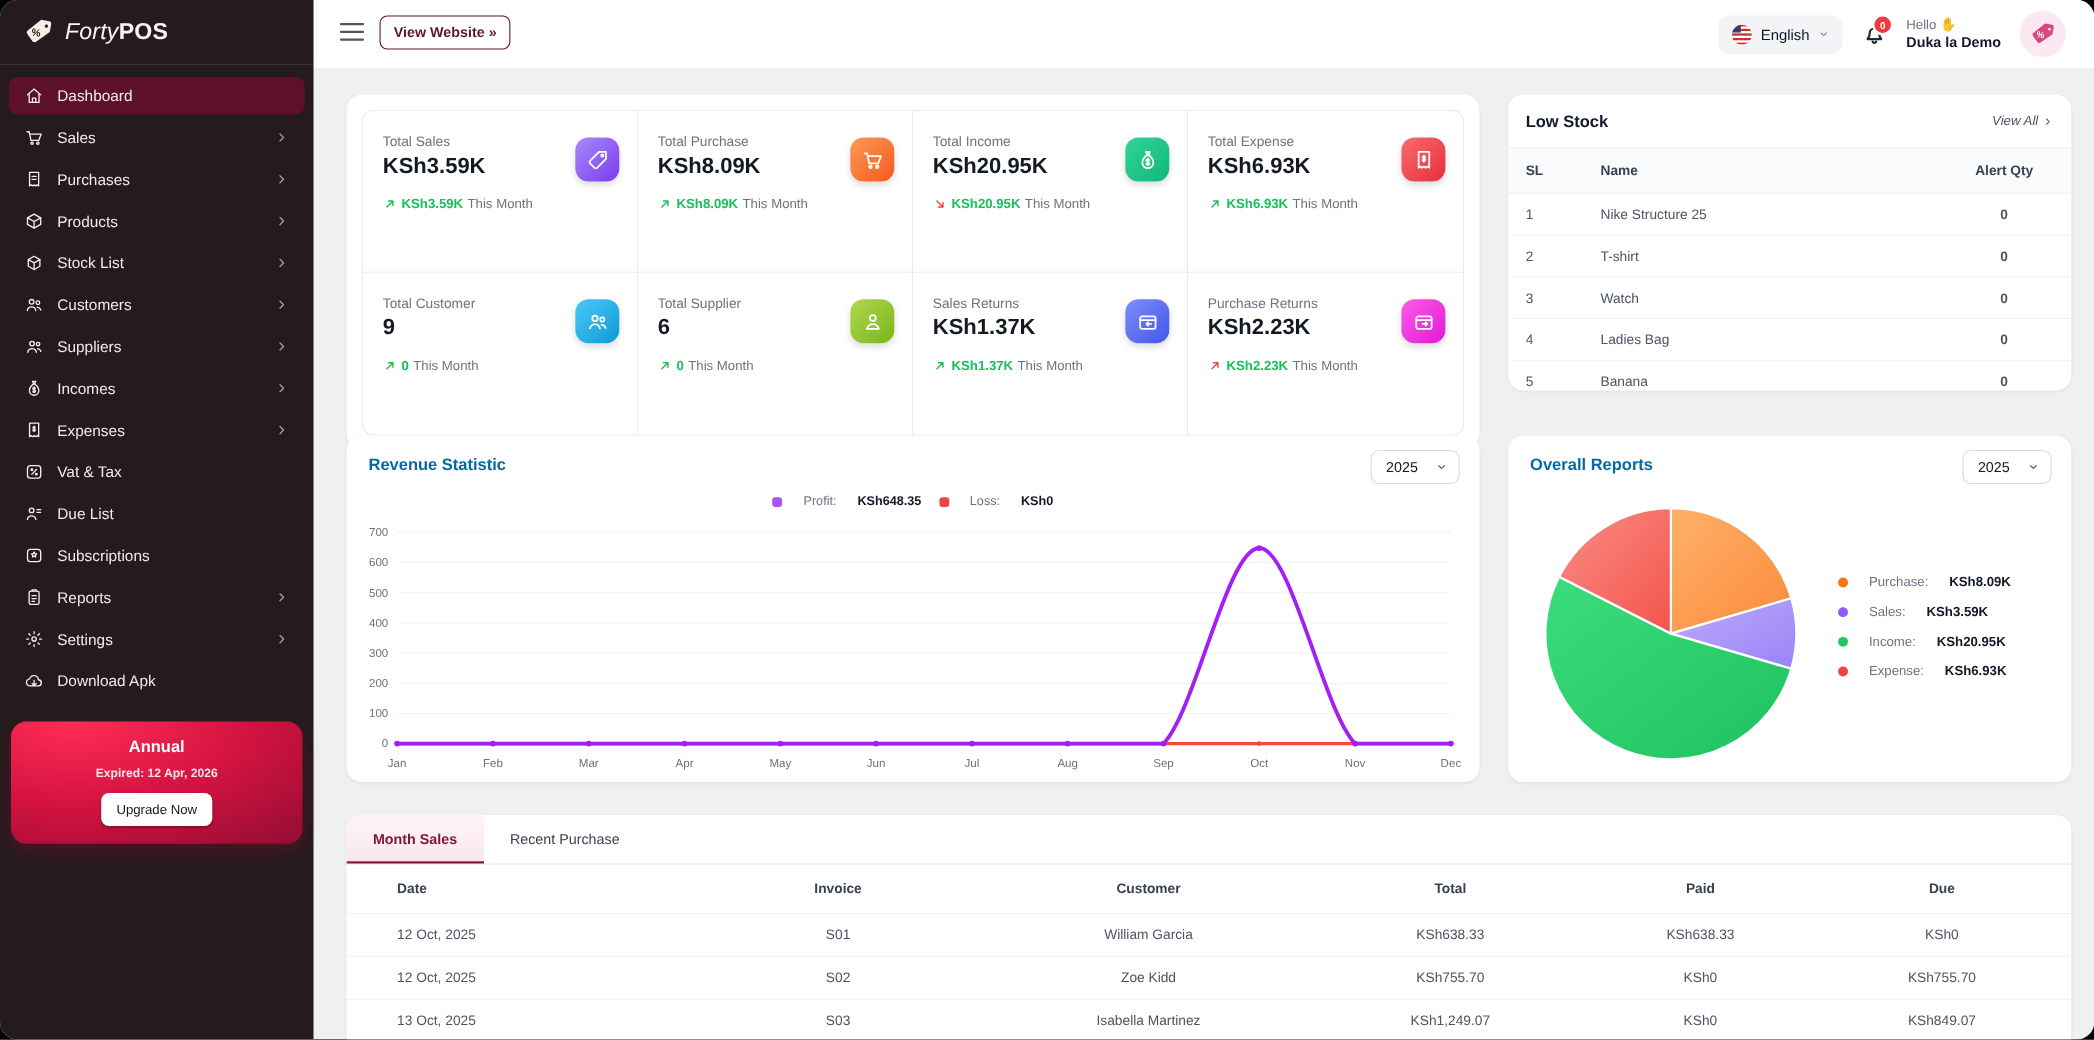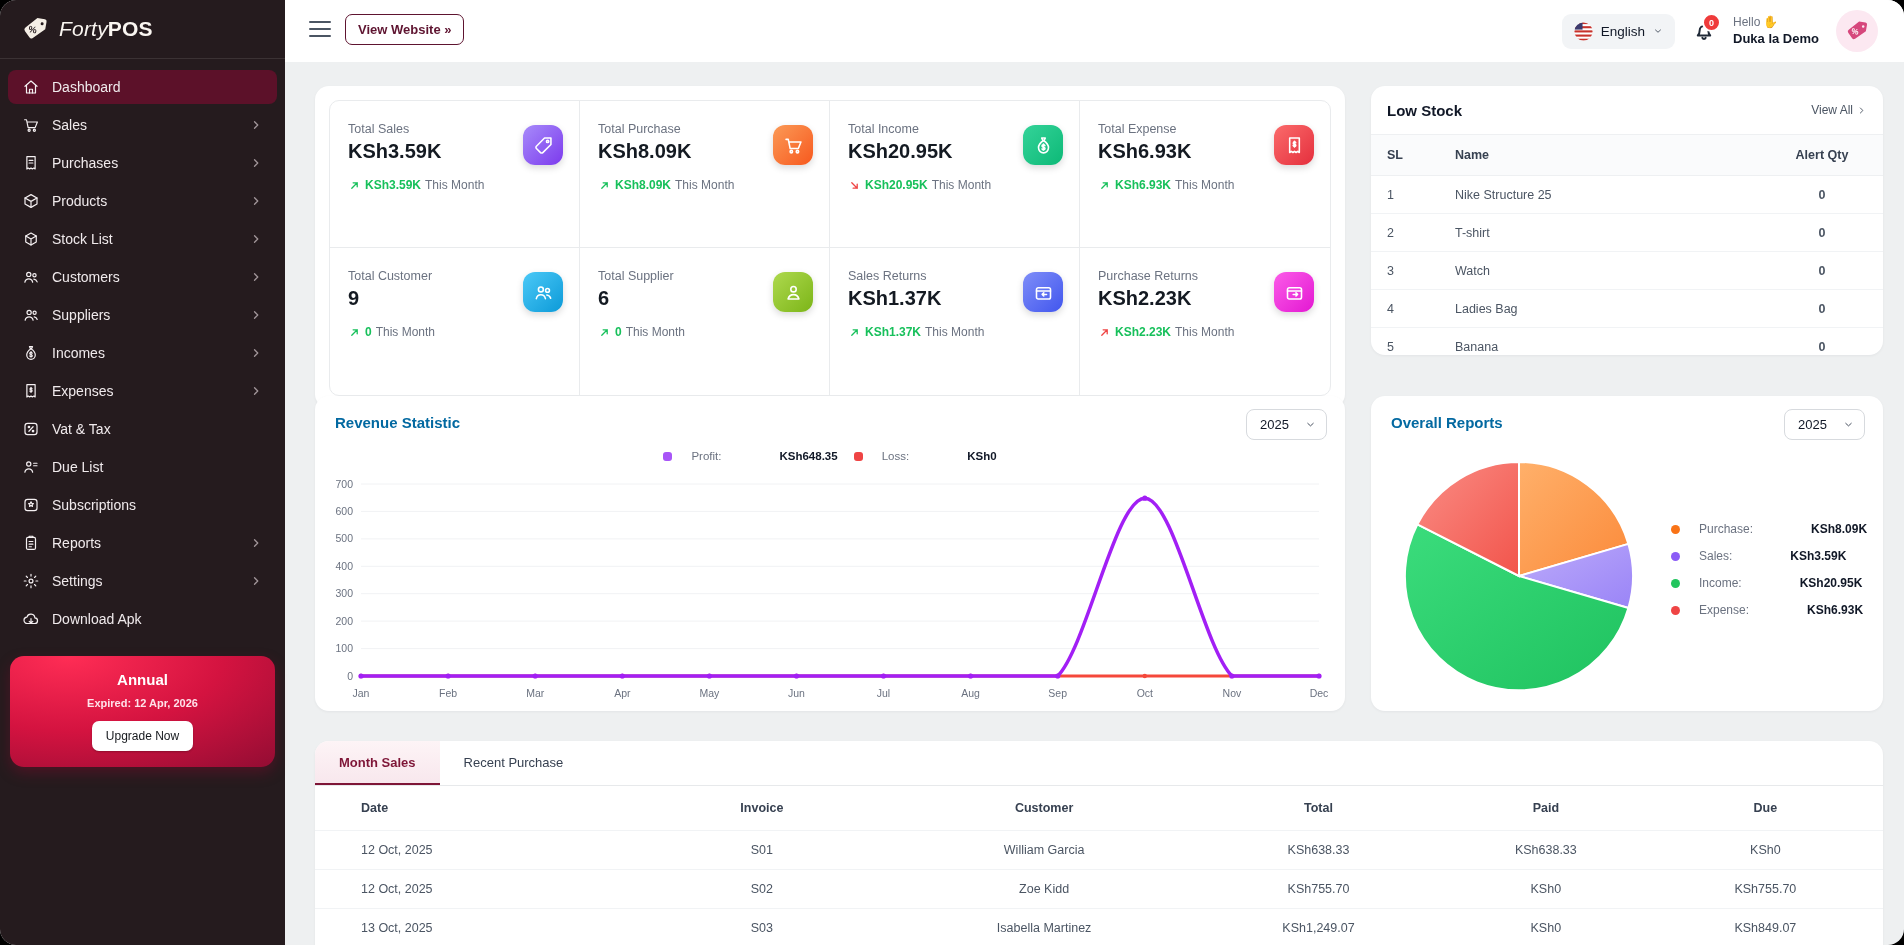--- a/index.html
+++ b/index.html
@@ -61,40 +61,40 @@
   .st-trend{display:flex;align-items:center;gap:4px;margin-top:15px;font-size:12px;}
   .tr-ar{display:flex;align-items:center;}
   .tr-v{font-weight:700;color:#17c05b;}
   .tr-s{color:#6b7280;}
   .st-icon{position:absolute;right:16px;top:24px;width:40px;height:40px;border-radius:12px;
     display:flex;align-items:center;justify-content:center;color:#fff;box-shadow:0 3px 7px rgba(0,0,0,.15);}
   
   .lowstock-card{left:1371px;top:86px;width:512px;height:269px;overflow:hidden;}
   .ls-head{display:flex;align-items:center;justify-content:space-between;height:48px;padding:0 16px;}
   .ls-title{font-size:15px;font-weight:700;color:#111827;}
-  .ls-viewall{display:flex;align-items:center;gap:3px;font-size:12px;color:#4b5563;cursor:pointer;}
+  .ls-viewall{display:flex;align-items:center;gap:3px;font-size:12px;color:#4b5563;cursor:pointer;font-style:italic;}
   table.flat{width:100%;border-collapse:collapse;}
   .lowstock-card th{height:38px;background:#fafbfc;border-top:1px solid #eef0f2;border-bottom:1px solid #eef0f2;
     font-size:12.5px;color:#374151;text-align:left;font-weight:700;}
   .lowstock-card td{height:35px;border-bottom:1px solid #f1f3f5;font-size:12.5px;color:#4b5563;}
   .lowstock-card th:nth-child(1),.lowstock-card td:nth-child(1){padding-left:16px;width:66px;}
   .lowstock-card th:nth-child(3),.lowstock-card td:nth-child(3){width:120px;text-align:center;}
   .qty-red{color:#ef4444;font-weight:600;}
   
   .revenue-card{left:315px;top:396px;width:1030px;height:315px;}
   .card-title{position:absolute;left:20px;top:18px;font-size:15px;font-weight:700;color:#0369a1;}
   .year-select{position:absolute;right:18px;top:13px;display:flex;align-items:center;gap:16px;
     border:1px solid #d7dade;border-radius:8px;padding:7px 10px 7px 13px;font-size:13px;color:#111827;
     cursor:pointer;background:#fff;}
   .chart-legend{position:absolute;left:0;right:0;top:54px;display:flex;justify-content:center;gap:16px;
     font-size:11.5px;color:#6b7280;}
   .lg-item{display:flex;align-items:center;gap:19px;}
   .lg-dot{width:9px;height:9px;border-radius:3px;}
   .lg-dot.round{border-radius:50%;}
-  .lg-item b{color:#111827;margin-left:39px;}
+  .lg-item b{color:#111827;}
   .line-chart{position:absolute;left:10px;top:78px;}
   
   .overall-card{left:1371px;top:396px;width:512px;height:315px;}
   .pie-chart{position:absolute;left:10px;top:48px;}
   .pie-legend{position:absolute;left:300px;top:126px;display:flex;flex-direction:column;gap:13px;
     font-size:12px;color:#6b7280;}
   
   .recent-card{left:315px;top:741px;width:1568px;height:240px;overflow:hidden;}
   .tabs{display:flex;height:44px;border-bottom:1px solid #e7e9eb;}
   .tab{padding:0 24px;line-height:44px;font-size:13px;color:#374151;cursor:pointer;}

